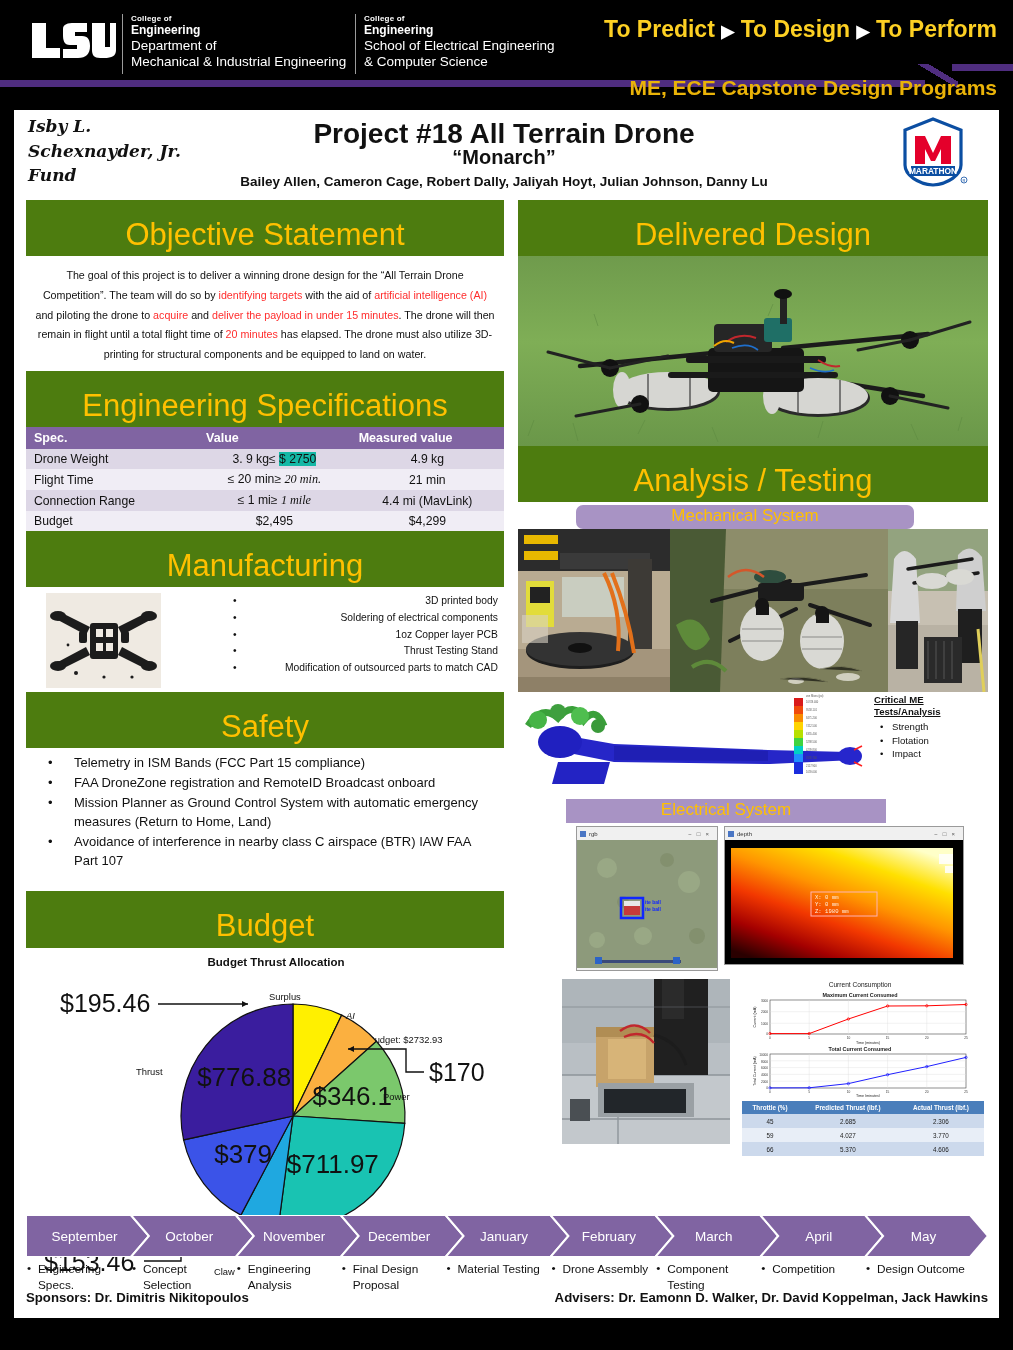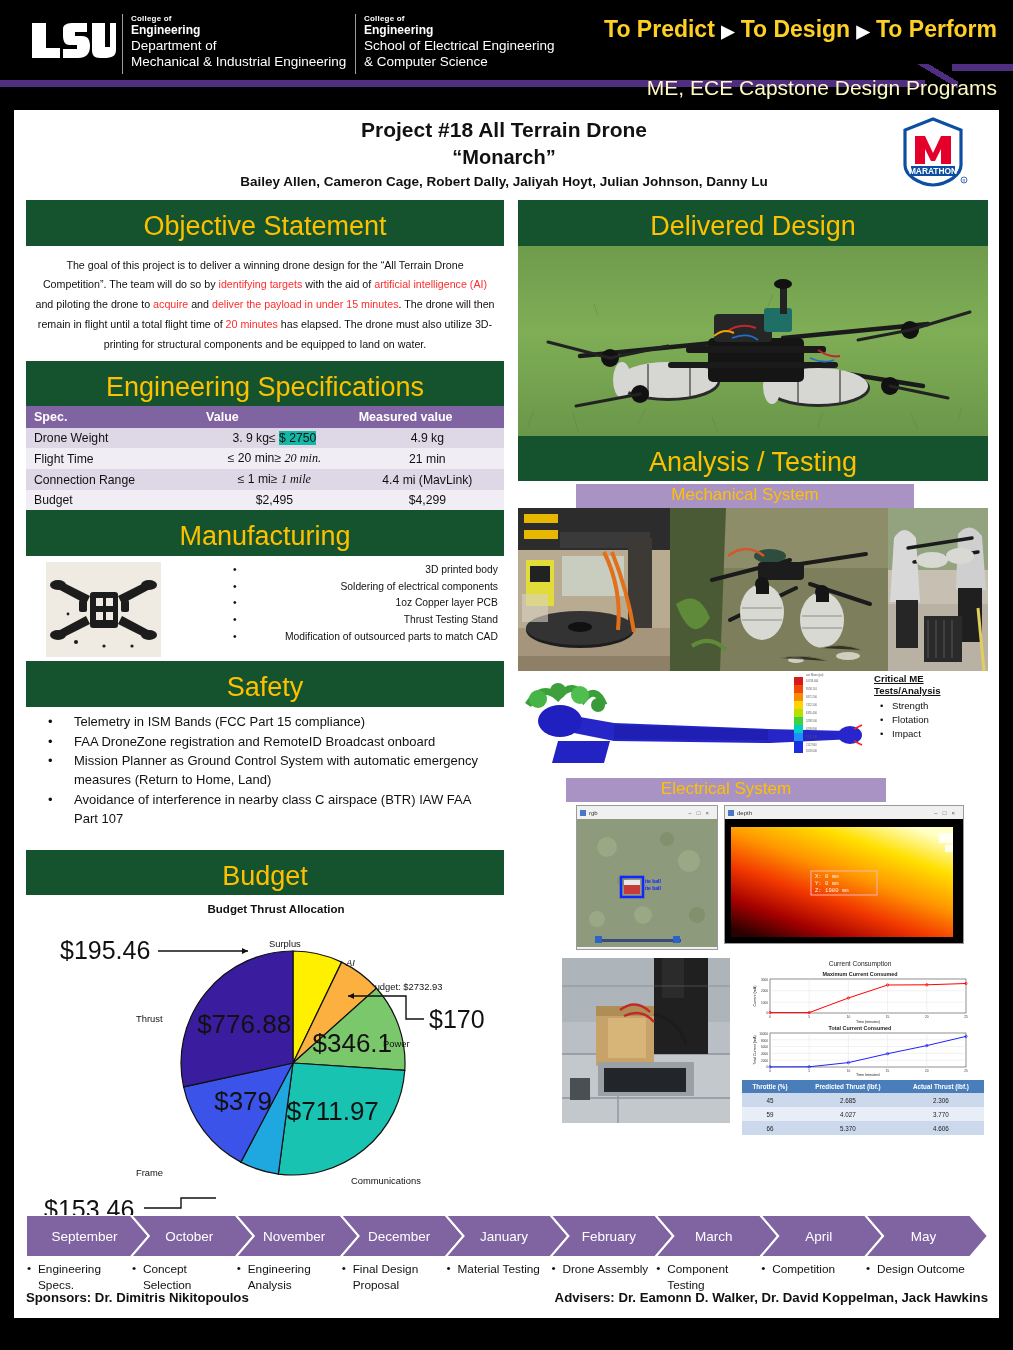--- a/index.html
+++ b/index.html
@@ -36,60 +36,60 @@
   }
   .purple-rule-slant {
     position: absolute; left: 918px; top: 64px; width: 40px; height: 24px;
     background: linear-gradient(to top right, transparent 49%, #4f2d7f 49%, #4f2d7f 63%, transparent 63%);
   }
   .purple-rule-right {
     position: absolute; left: 952px; top: 64px; width: 61px; height: 7px; background: #4f2d7f;
   }
   .programs {
     position: absolute; right: 16px; top: 76px;
-    font-size: 21px; font-weight: 400; color: #fef9c3; white-space: nowrap;
+    font-size: 21px; font-weight: 700; color: #eab308; white-space: nowrap;
   }
 
   
   .poster {
     position: absolute; left: 14px; top: 110px;
     width: 985px; height: 1208px;
     background: #fff;
   }
 
   
   .title-row { position: relative; height: 88px; }
   .fund-script {
     position: absolute; left: 14px; top: 4px;
     font-family: "DejaVu Serif", serif;
     font-style: italic; font-size: 17px; font-weight: 700;
     line-height: 1.45; color: #111;
   }
   .proj-title {
     position: absolute; left: 180px; top: 8px; width: 620px;
-    text-align: center; font-size: 21px; font-weight: 700; color: #111;
+    text-align: center; font-size: 28px; font-weight: 700; color: #111;
   }
   .proj-sub {
     position: absolute; left: 180px; top: 36px; width: 620px;
     text-align: center; font-size: 20px; font-weight: 700; color: #111;
   }
   .proj-authors {
     position: absolute; left: 130px; top: 64px; width: 720px;
     text-align: center; font-size: 13.5px; font-weight: 700; color: #111;
   }
   .marathon {
     position: absolute; left: 866px; top: 3px; width: 106px; height: 78px;
     background: #fff; display: flex; align-items: center; justify-content: center;
   }
 
   
   .sec-hd {
-    background: #14532d; color: #FFC000;
-    font-size: 27px; text-align: center;
-    padding: 12px 0 4px; line-height: 1.1;
+    background: #4d7c0f; color: #FFC000;
+    font-size: 31px; text-align: center;
+    padding: 18px 0 4px; line-height: 1.1;
   }
   .sub-hd {
     background: #a893c4; color: #FFC000;
     font-size: 17px; text-align: center; padding: 1px 0 3px;
   }
 
   
   .col-left { position: absolute; left: 12px; top: 90px; width: 478px; }
   .col-right { position: absolute; left: 504px; top: 90px; width: 470px; }
 
@@ -221,20 +221,25 @@
 
   <div class="purple-rule-left"></div>
   <div class="purple-rule-slant"></div>
   <div class="purple-rule-right"></div>
   <div class="programs">ME, ECE Capstone Design Programs</div>
 </div>
 
 <div class="poster">
 
   <div class="title-row">
+    <div class="fund-script">
+      <div>Isby L.</div>
+      <div>Schexnayder, Jr.</div>
+      <div>Fund</div>
+    </div>
     <div class="proj-title">Project #18 All Terrain Drone</div>
     <div class="proj-sub">“Monarch”</div>
     <div class="proj-authors">Bailey Allen, Cameron Cage, Robert Dally, Jaliyah Hoyt, Julian Johnson, Danny Lu</div>
 
     <div class="marathon">
       <svg width="76" height="72" viewBox="0 0 76 72">
         <path d="M38,3 L66,14 L66,49 C66,59 53,68 38,69 C23,68 10,59 10,49 L10,14 Z" fill="#ffffff" stroke="#0b4ea2" stroke-width="3.2"></path>
         <path d="M38,8 L61,17 L61,47 C61,56 50,63 38,64 C26,63 15,56 15,47 L15,17 Z" fill="#ffffff"></path>
         <path d="M19,19 L61,19 L61,46 L19,46 Z" fill="#ffffff"></path>
         <g fill="#e4002b">
@@ -452,21 +457,21 @@
             <path d="M392,84 L340,94"></path>
           <path d="M122,148 L58,160"></path>
             <path d="M372,140 L430,152"></path>
         </g>
       </svg>
     </div>
 
     <div class="sec-hd">Analysis / Testing</div>
 
     <div style="padding:3px 0 0 58px;">
-      <div class="sub-hd" style="width:338px;">Mechanical System</div>
+      <div class="sub-hd" style="width:338px;border-radius:7px;">Mechanical System</div>
     </div>
 
     <div class="mech-row">
       <div class="photo" style="width:152px;">
         <svg width="152" height="163" viewBox="0 0 152 163" preserveAspectRatio="none">
           <rect width="152" height="163" fill="#b9ab92"></rect>
           <rect x="0" y="0" width="152" height="42" fill="#2c2c2c"></rect>
           <rect x="6" y="6" width="34" height="9" fill="#e8b800"></rect>
           <rect x="6" y="22" width="34" height="9" fill="#e8b800"></rect>
           <rect x="42" y="24" width="90" height="16" fill="#3a3a3a"></rect>

